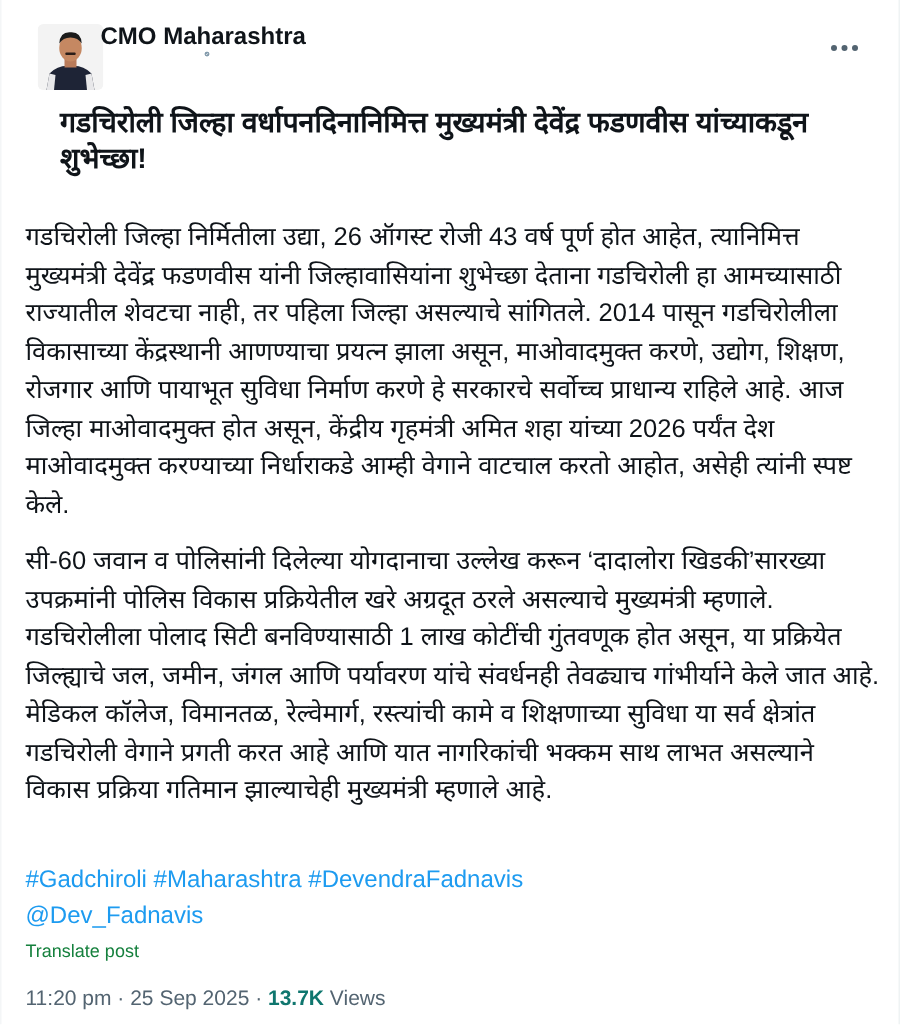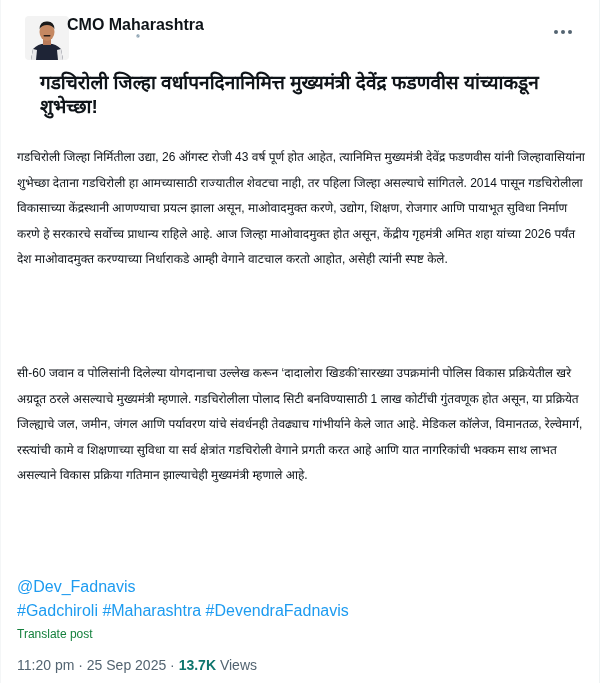--- a/index.html
+++ b/index.html
@@ -94,21 +94,21 @@
     font-weight: bold;
     font-size: 19px;
     line-height: 24px;
     color: #0f1419;
     margin-left: 23px;
   }
   .para {
     position: absolute;
     left: 16px;
     width: 570px;
-    font-size: 12px;
+    font-size: 17px;
     line-height: 25.5px;
     color: #0f1419;
   }
   .p1 { top: 145px; }
   .p2 { top: 361px; }
   .links {
     position: absolute;
     left: 16px;
     top: 575px;
     font-size: 16px;
@@ -183,27 +183,27 @@
   </div>
 
   <div class="title">गडचिरोली जिल्हा वर्धापनदिनानिमित्त मुख्यमंत्री देवेंद्र फडणवीस यांच्याकडून शुभेच्छा!</div>
 
   <div class="para p1">गडचिरोली जिल्हा निर्मितीला उद्या, 26 ऑगस्ट रोजी 43 वर्ष पूर्ण होत आहेत, त्यानिमित्त मुख्यमंत्री देवेंद्र फडणवीस यांनी जिल्हावासियांना शुभेच्छा देताना गडचिरोली हा आमच्यासाठी राज्यातील शेवटचा नाही, तर पहिला जिल्हा असल्याचे सांगितले. 2014 पासून गडचिरोलीला विकासाच्या केंद्रस्थानी आणण्याचा प्रयत्न झाला असून, माओवादमुक्त करणे, उद्योग, शिक्षण, रोजगार आणि पायाभूत सुविधा निर्माण करणे हे सरकारचे सर्वोच्च प्राधान्य राहिले आहे. आज जिल्हा माओवादमुक्त होत असून, केंद्रीय गृहमंत्री अमित शहा यांच्या 2026 पर्यंत देश माओवादमुक्त करण्याच्या निर्धाराकडे आम्ही वेगाने वाटचाल करतो आहोत, असेही त्यांनी स्पष्ट केले.</div>
 
   <div class="para p2">सी-60 जवान व पोलिसांनी दिलेल्या योगदानाचा उल्लेख करून ‘दादालोरा खिडकी’सारख्या उपक्रमांनी पोलिस विकास प्रक्रियेतील खरे अग्रदूत ठरले असल्याचे मुख्यमंत्री म्हणाले. गडचिरोलीला पोलाद सिटी बनविण्यासाठी 1 लाख कोटींची गुंतवणूक होत असून, या प्रक्रियेत जिल्ह्याचे जल, जमीन, जंगल आणि पर्यावरण यांचे संवर्धनही तेवढ्याच गांभीर्याने केले जात आहे. मेडिकल कॉलेज, विमानतळ, रेल्वेमार्ग, रस्त्यांची कामे व शिक्षणाच्या सुविधा या सर्व क्षेत्रांत गडचिरोली वेगाने प्रगती करत आहे आणि यात नागरिकांची भक्कम साथ लाभत असल्याने विकास प्रक्रिया गतिमान झाल्याचेही मुख्यमंत्री म्हणाले आहे.</div>
 
   <div class="links">
     <div>
-      <a class="link">@Dev_Fadnavis</a>
-    </div>
-    <div>
       <a class="link">#Gadchiroli</a>
       <a class="link">#Maharashtra</a>
       <a class="link">#DevendraFadnavis</a>
     </div>
+    <div>
+      <a class="link">@Dev_Fadnavis</a>
+    </div>
   </div>
 
   <div class="translate">Translate post</div>
 
   <div class="meta">
     <a>11:20 pm</a><span> · </span><a>25 Sep 2025</a><span> · </span><b>13.7K</b> <span>Views</span>
   </div>
 
 </div>
 

